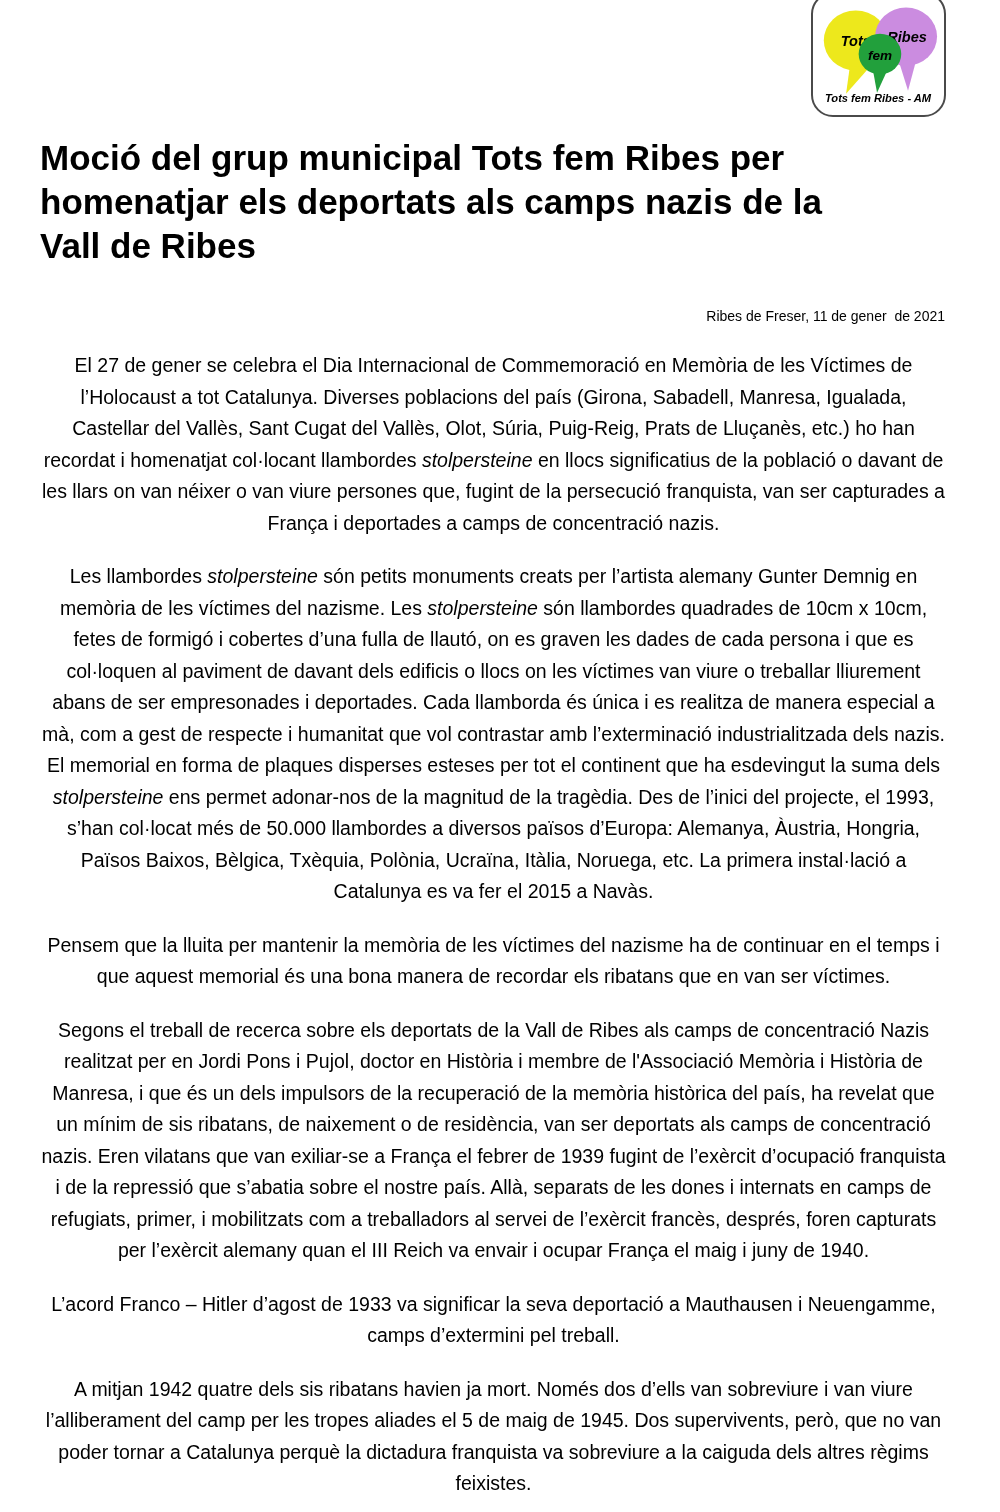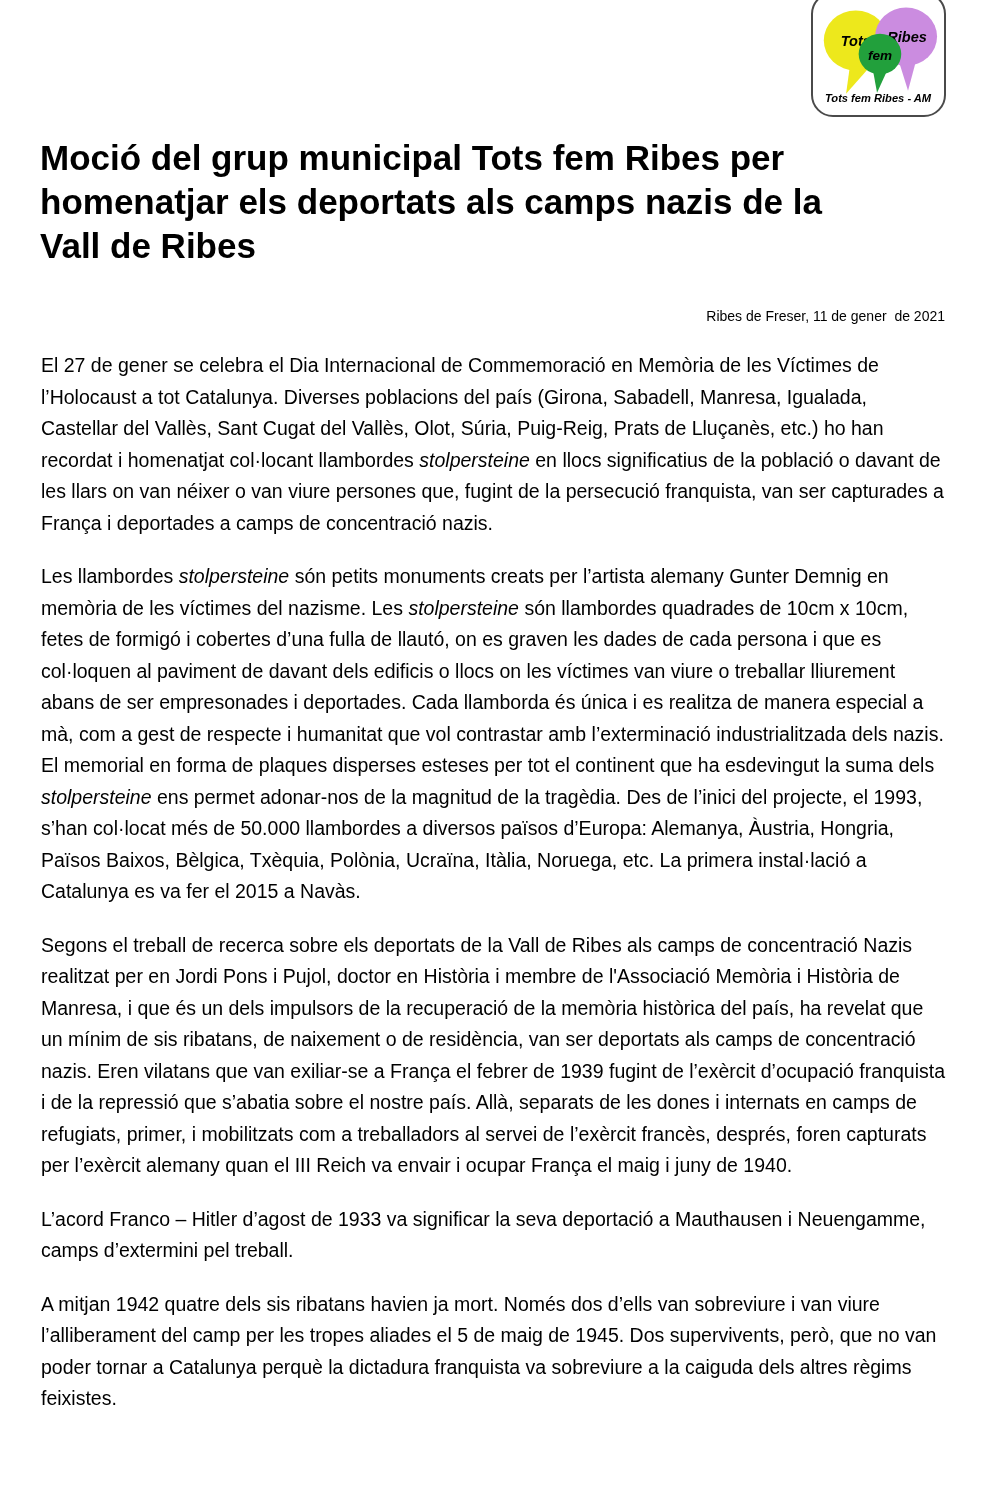--- a/index.html
+++ b/index.html
@@ -61,21 +61,21 @@
   .body-text {
     position: absolute;
     left: 41px;
     top: 350px;
     width: 905px;
   }
   .para {
     margin: 0 0 22px 0;
     font-size: 19.5px;
     line-height: 31.5px;
-    text-align: left;
+    text-align: center;
     color: #000000;
   }
   .para:last-child { margin-bottom: 8px; }
   .para i { font-style: italic; }
 </style>
 </head>
 <body>
 
 <div class="logo" style="border-color: rgb(74, 74, 74);">
   <svg class="logo-svg" viewBox="0 0 135 125" xmlns="http://www.w3.org/2000/svg">
@@ -102,16 +102,17 @@
   </svg>
 </div>
 
 <h1 class="doc-title">Moció del grup municipal Tots fem Ribes per homenatjar els deportats als camps nazis de la Vall de Ribes</h1>
 
 <div class="dateline">Ribes de Freser, 11 de gener  de 2021</div>
 
 <div class="body-text" id="body-text">
     <p class="para"><span>El 27 de gener se celebra el Dia Internacional de Commemoració en Memòria de les Víctimes de l’Holocaust a tot Catalunya. Diverses poblacions del país (Girona, Sabadell, Manresa, Igualada, Castellar del Vallès, Sant Cugat del Vallès, Olot, Súria, Puig-Reig, Prats de Lluçanès, etc.) ho han recordat i homenatjat col·locant llambordes </span><i>stolpersteine</i><span> en llocs significatius de la població o davant de les llars on van néixer o van viure persones que, fugint de la persecució franquista, van ser capturades a França i deportades a camps de concentració nazis.</span></p>
     <p class="para"><span>Les llambordes </span><i>stolpersteine</i><span> són petits monuments creats per l’artista alemany Gunter Demnig en memòria de les víctimes del nazisme. Les </span><i>stolpersteine</i><span> són llambordes quadrades de 10cm x 10cm, fetes de formigó i cobertes d’una fulla de llautó, on es graven les dades de cada persona i que es col·loquen al paviment de davant dels edificis o llocs on les víctimes van viure o treballar lliurement abans de ser empresonades i deportades. Cada llamborda és única i es realitza de manera especial a mà, com a gest de respecte i humanitat que vol contrastar amb l’exterminació industrialitzada dels nazis. El memorial en forma de plaques disperses esteses per tot el continent que ha esdevingut la suma dels </span><i>stolpersteine</i><span> ens permet adonar-nos de la magnitud de la tragèdia. Des de l’inici del projecte, el 1993, s’han col·locat més de 50.000 llambordes a diversos països d’Europa: Alemanya, Àustria, Hongria, Països Baixos, Bèlgica, Txèquia, Polònia, Ucraïna, Itàlia, Noruega, etc. La primera instal·lació a Catalunya es va fer el 2015 a Navàs.</span></p>
+    <p class="para"><span>Pensem que la lluita per mantenir la memòria de les víctimes del nazisme ha de continuar en el temps i que aquest memorial és una bona manera de recordar els ribatans que en van ser víctimes.</span></p>
     <p class="para"><span>Segons el treball de recerca sobre els deportats de la Vall de Ribes als camps de concentració Nazis realitzat per en Jordi Pons i Pujol, doctor en Història i membre de l'Associació Memòria i Història de Manresa, i que és un dels impulsors de la recuperació de la memòria històrica del país, ha revelat que un mínim de sis ribatans, de naixement o de residència, van ser deportats als camps de concentració nazis. Eren vilatans que van exiliar-se a França el febrer de 1939 fugint de l’exèrcit d’ocupació franquista i de la repressió que s’abatia sobre el nostre país. Allà, separats de les dones i internats en camps de refugiats, primer, i mobilitzats com a treballadors al servei de l’exèrcit francès, després, foren capturats per l’exèrcit alemany quan el III Reich va envair i ocupar França el maig i juny de 1940.</span></p>
     <p class="para"><span>L’acord Franco – Hitler d’agost de 1933 va significar la seva deportació a Mauthausen i Neuengamme, camps d’extermini pel treball.</span></p>
     <p class="para"><span>A mitjan 1942 quatre dels sis ribatans havien ja mort. Només dos d’ells van sobreviure i van viure l’alliberament del camp per les tropes aliades el 5 de maig de 1945. Dos supervivents, però, que no van poder tornar a Catalunya perquè la dictadura franquista va sobreviure a la caiguda dels altres règims feixistes.</span></p>
   </div>
 
 </body></html>

